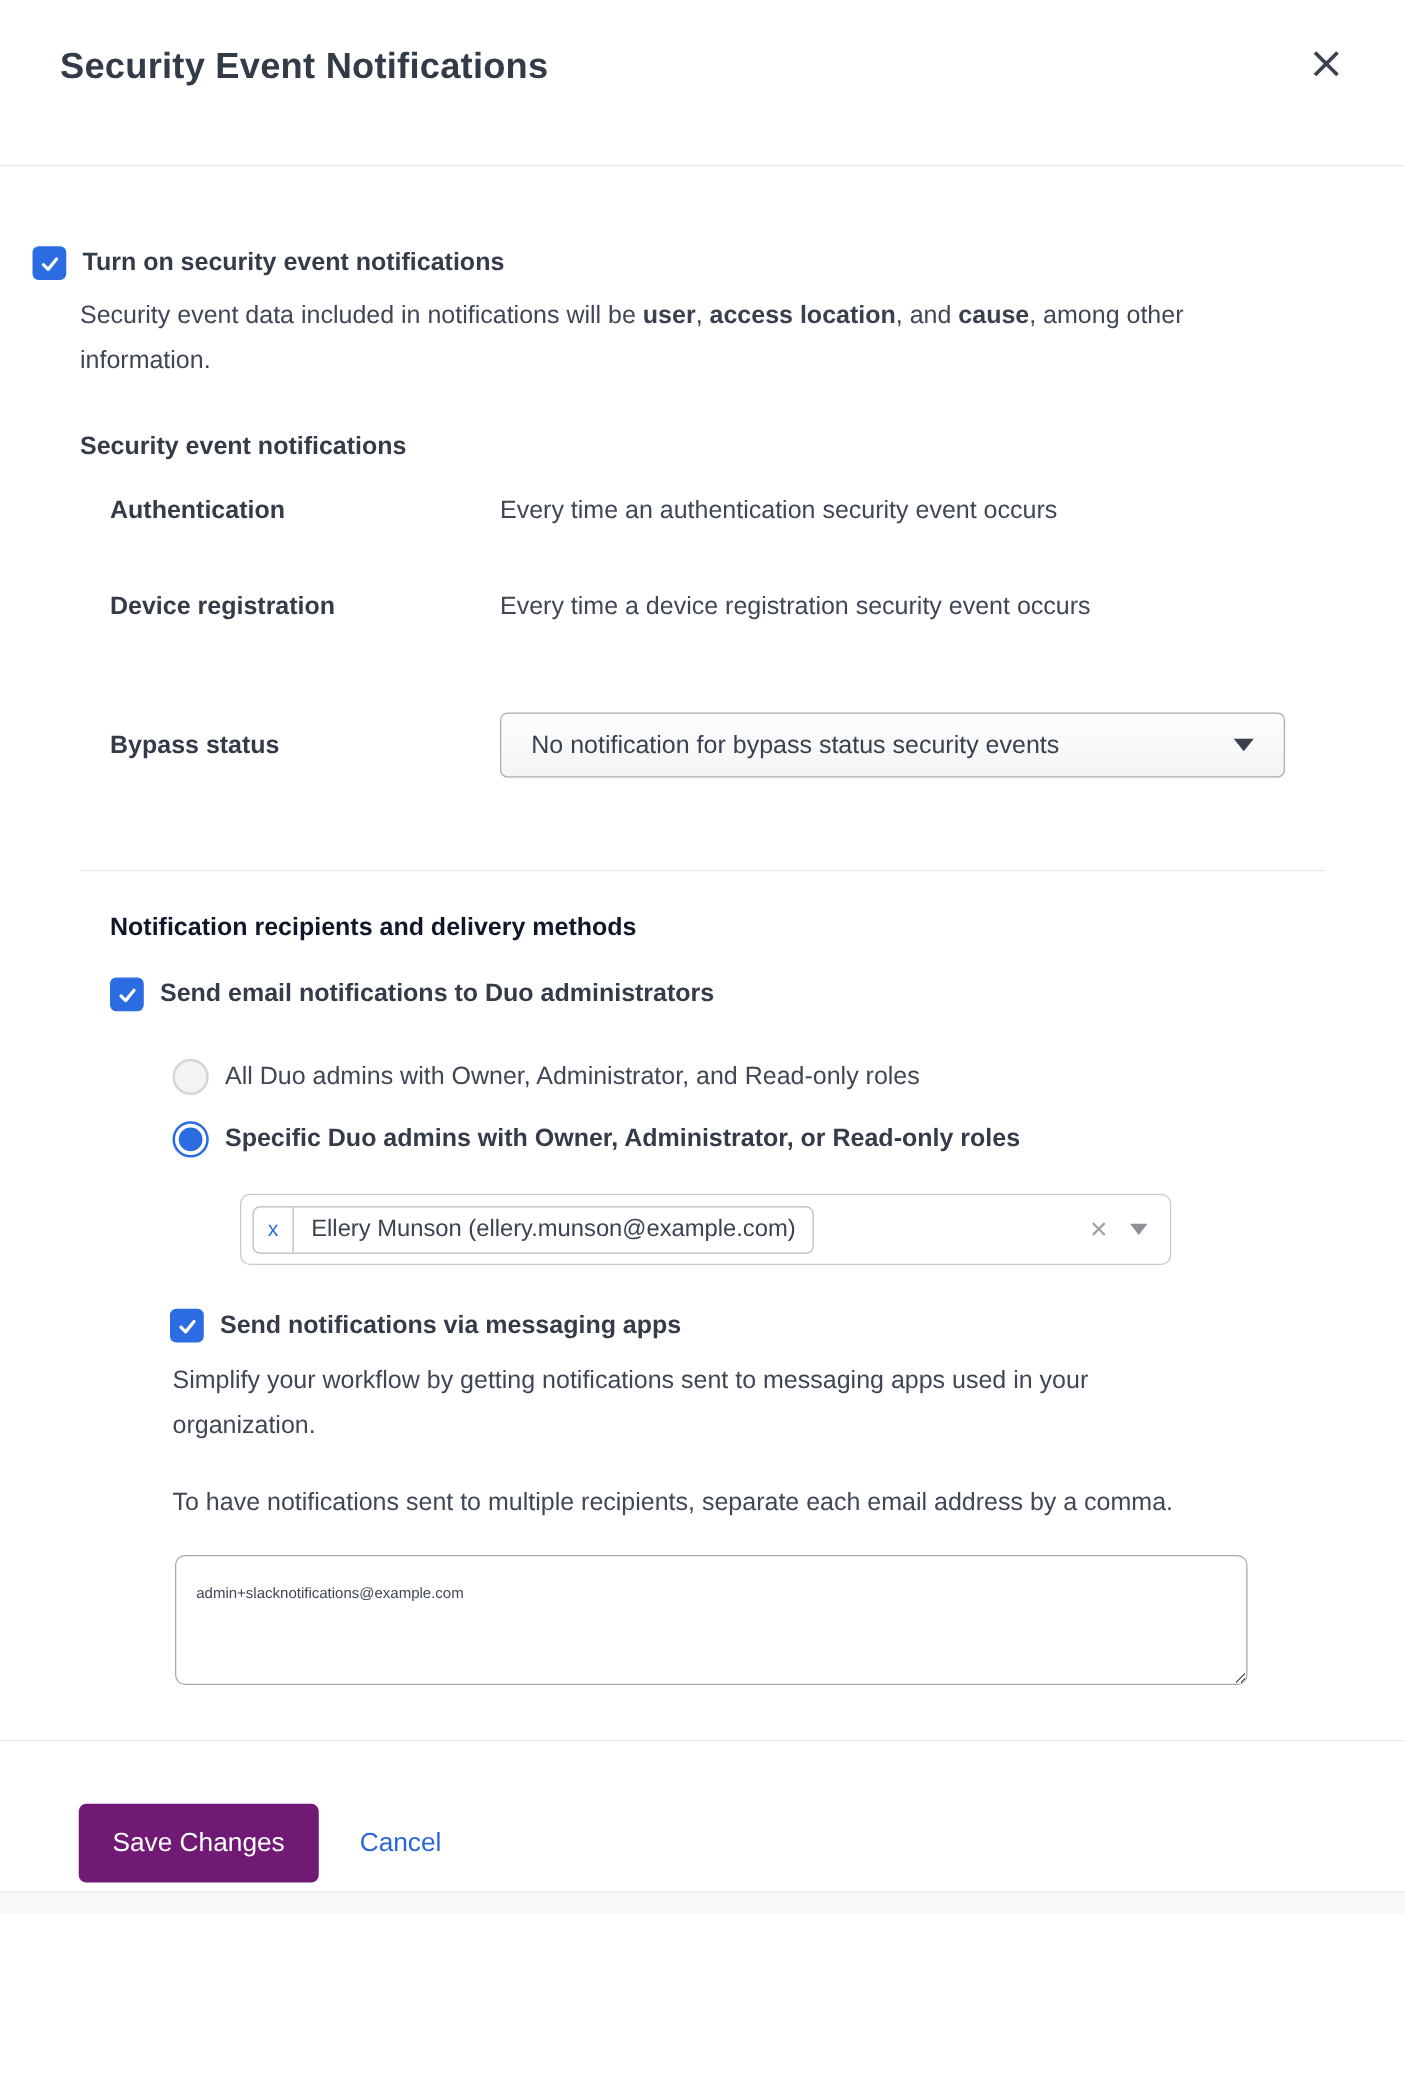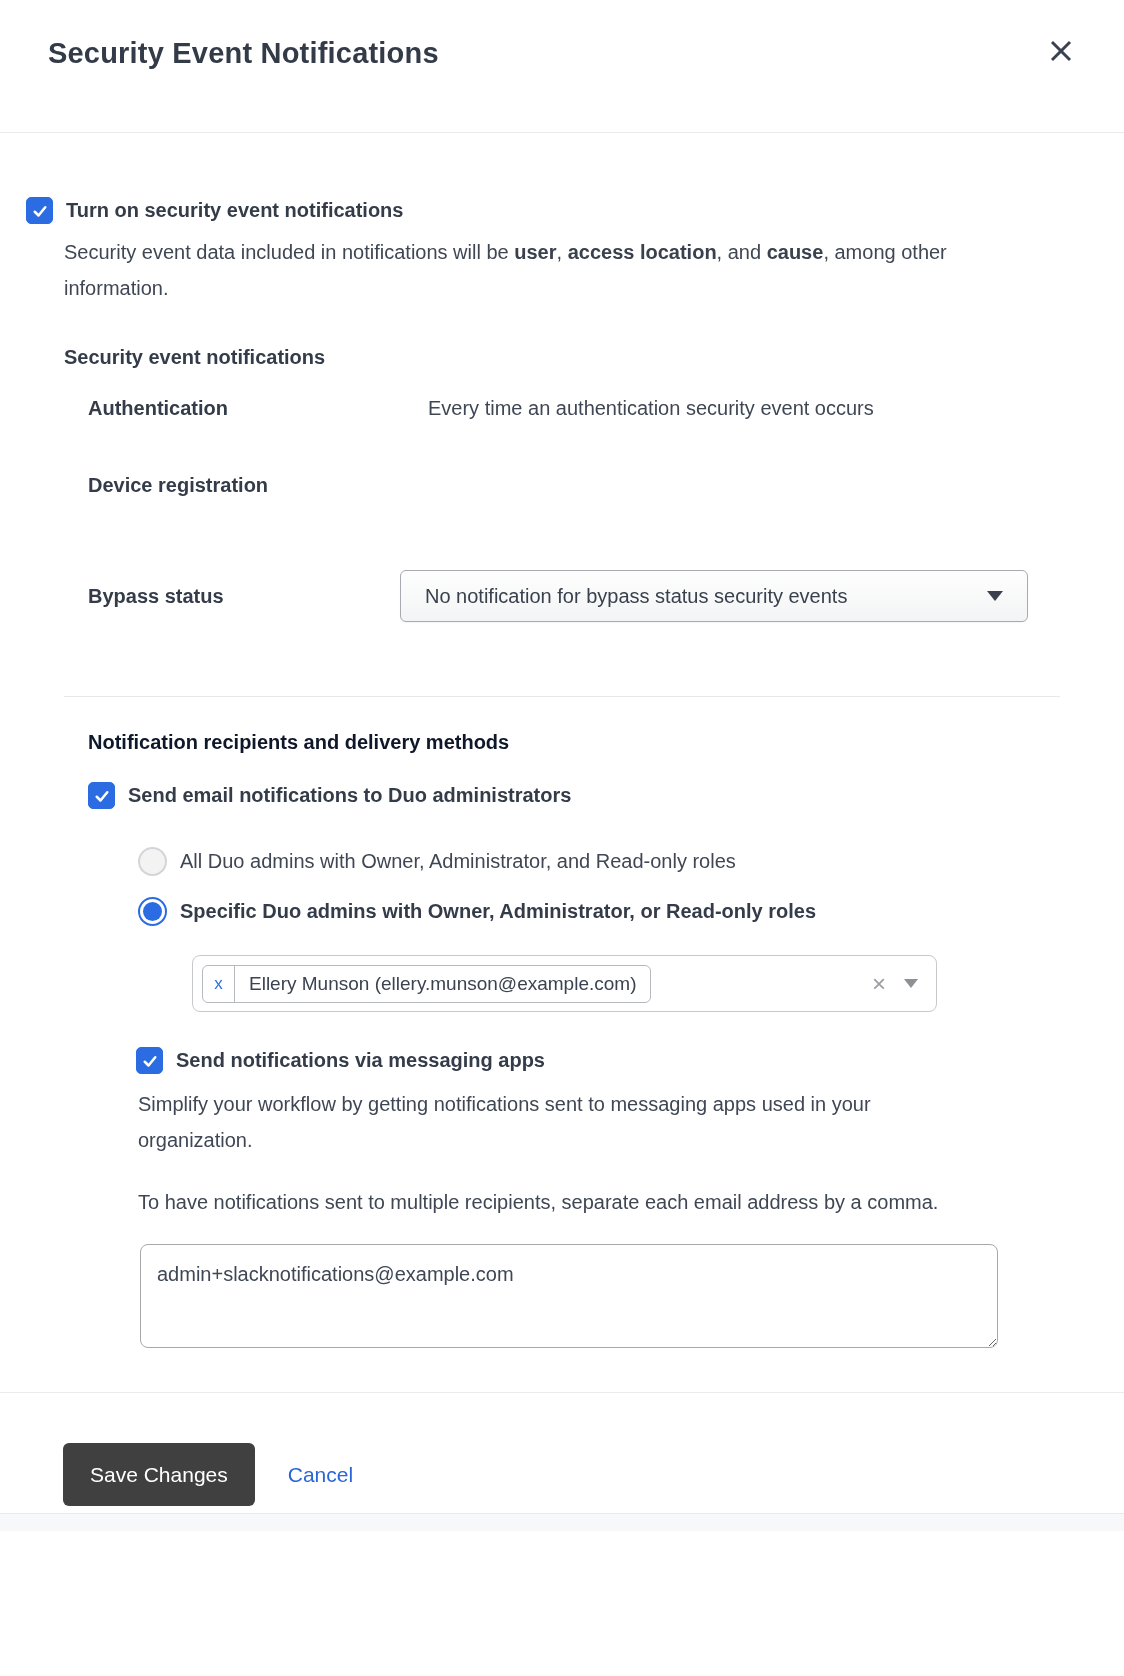--- a/index.html
+++ b/index.html
@@ -68,21 +68,21 @@
 
   .section-heading { margin: 40px 0 0 64px; font-size: 20px; font-weight: 700; color: #343c49; }
   .section-desc { margin: 15px 0 0 64px; width: 968px; font-size: 20px; line-height: 36px; }
 
   .event-row { display: flex; align-items: center; margin-left: 88px; }
   .event-row .row-label {
     flex: 0 0 312px;
     font-size: 20px; font-weight: 700; color: #343c49;
   }
   .event-row .row-value { font-size: 20px; color: #3f4754; }
-  .row-auth { margin-top: 28px; gap: 28px; }
+  .row-auth { margin-top: 28px; }
   .row-device { margin-top: 54px; }
   .row-bypass { margin-top: 73px; }
 
   .select-box {
     width: 628px; height: 52px;
     border: 1px solid #a7aaae;
     border-radius: 6px;
     background: linear-gradient(#fefefe, #f3f4f5);
     display: flex; align-items: center;
     padding: 0 24px;
@@ -163,34 +163,34 @@
   .msg-desc2 { margin: 26px 0 0 138px; width: 824px; font-size: 20px; line-height: 36px; }
 
   .recipients-textarea {
     display: block;
     margin: 24px 0 0 140px;
     width: 858px; height: 104px;
     border: 1px solid #a6a8ac;
     border-radius: 8px;
     padding: 14px 16px;
     font-family: "Liberation Sans", "DejaVu Sans", sans-serif;
-    font-size: 20px;
+    font-size: 12px;
     color: #3f4754;
     resize: both;
     outline: none;
     line-height: 30px;
   }
 
   
   .footer-divider { margin-top: 44px; border-top: 1px solid #e9eaec; width: 1124px; }
   .modal-footer { padding: 52px 0 0 63px; display: flex; align-items: center; height: 111px; }
   .save-btn {
     height: 63px;
     padding: 4px 27px;
-    background: #404040;
+    background: #701a75;
     color: #ffffff;
     font-family: "Liberation Sans", "DejaVu Sans", sans-serif;
     font-size: 21px;
     border: none;
     border-radius: 6px;
     cursor: pointer;
   }
   .cancel-link {
     margin-left: 33px;
     font-size: 21px;
@@ -232,20 +232,21 @@
 
   <div class="section-heading">Security event notifications</div>
 
   <div class="event-row row-auth">
     <span class="row-label">Authentication</span>
     <span class="row-value">Every time an authentication security event occurs</span>
   </div>
 
   <div class="event-row row-device">
     <span class="row-label">Device registration</span>
+    <span class="row-value">Every time a device registration security event occurs</span>
   </div>
 
   <div class="event-row row-bypass">
     <span class="row-label">Bypass status</span>
     <div class="select-box">
       <span>No notification for bypass status security events</span>
       <span class="select-caret caret-down"></span>
     </div>
   </div>
 

